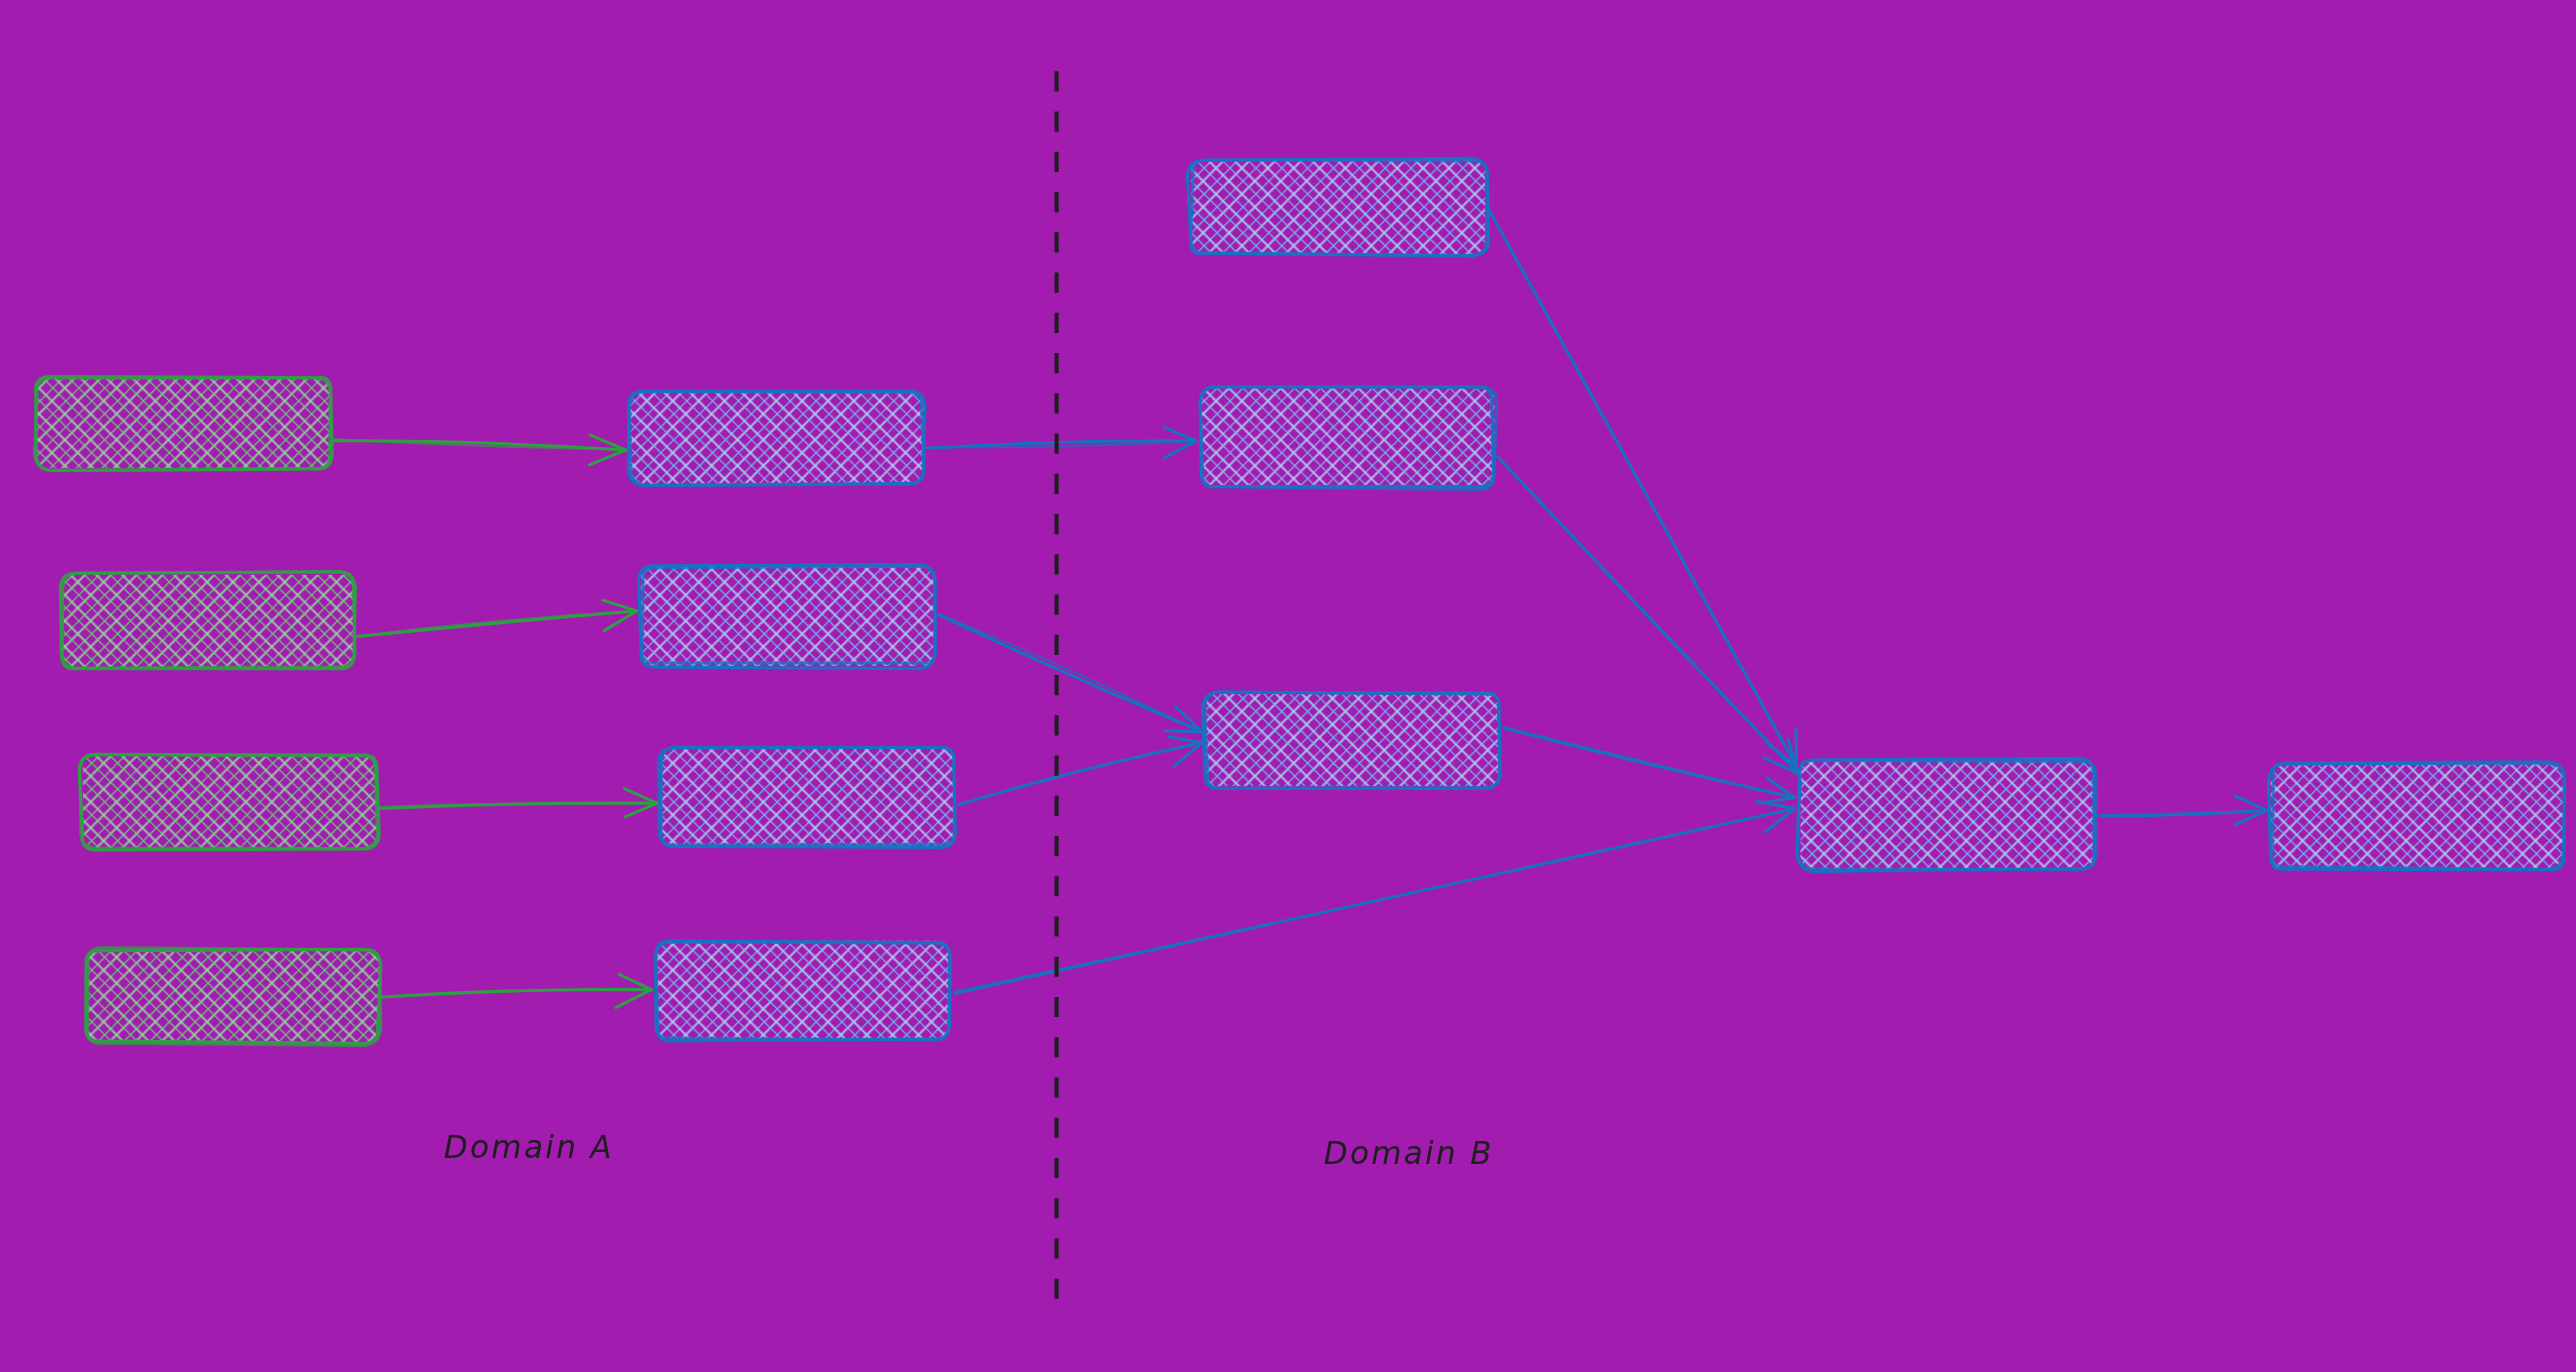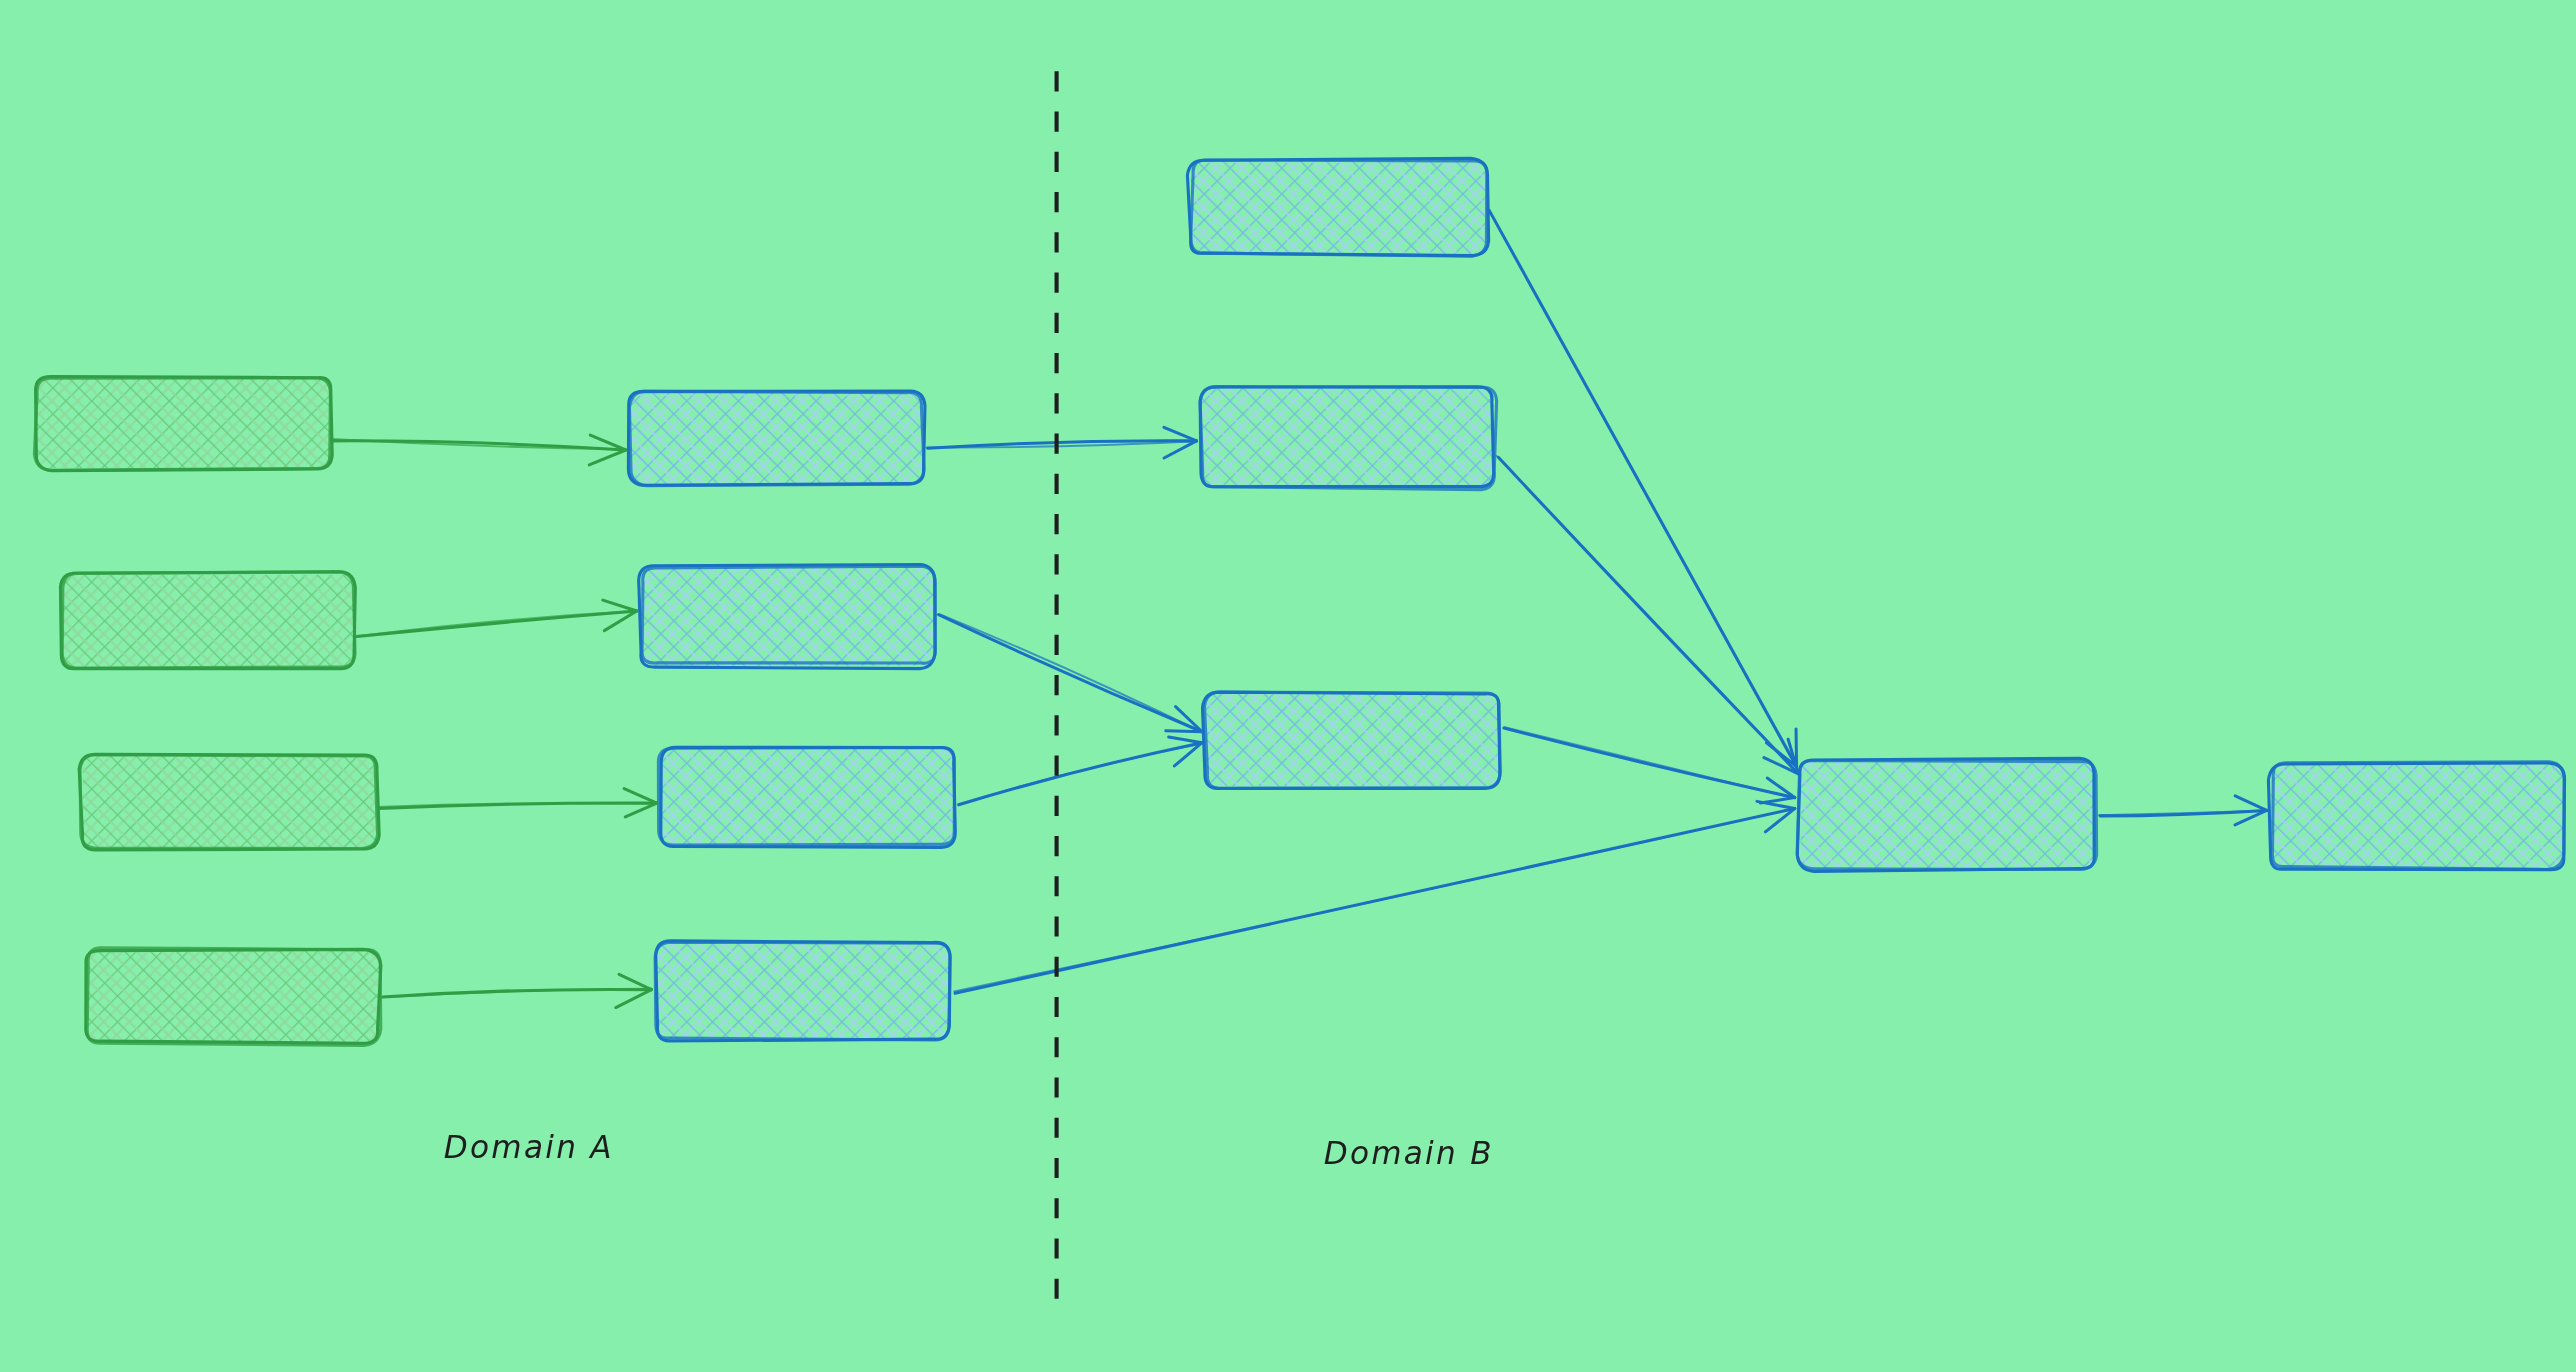--- a/index.html
+++ b/index.html
@@ -11,21 +11,21 @@
   body {
     width: 2576px;
     height: 1372px;
     overflow: hidden;
     font-family: "DejaVu Sans", sans-serif;
   }
   #diagram-root {
     position: relative;
     width: 2576px;
     height: 1372px;
-    background: #86efac;
+    background: #a21caf;
   }
   svg#sketch-canvas {
     position: absolute;
     inset: 0;
     width: 2576px;
     height: 1372px;
     display: block;
   }
   .domain-label {
     font-family: "DejaVu Sans", sans-serif;

